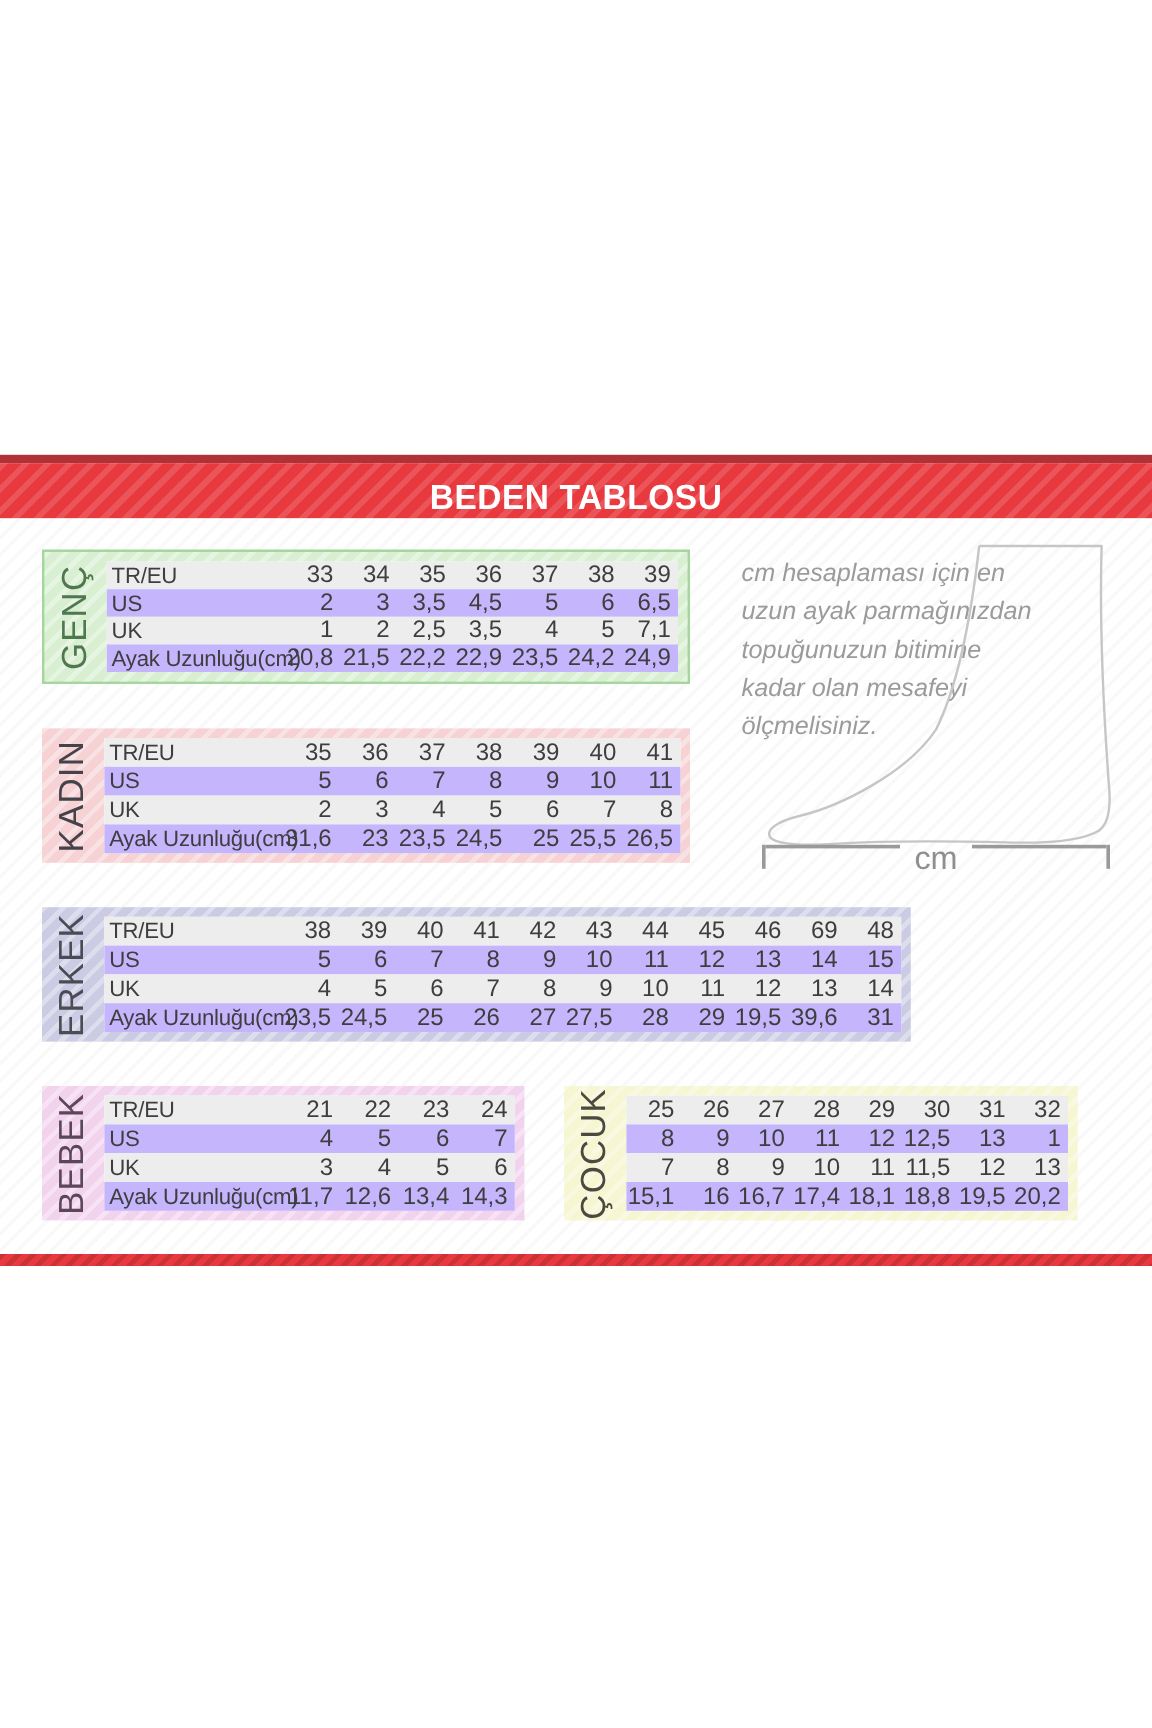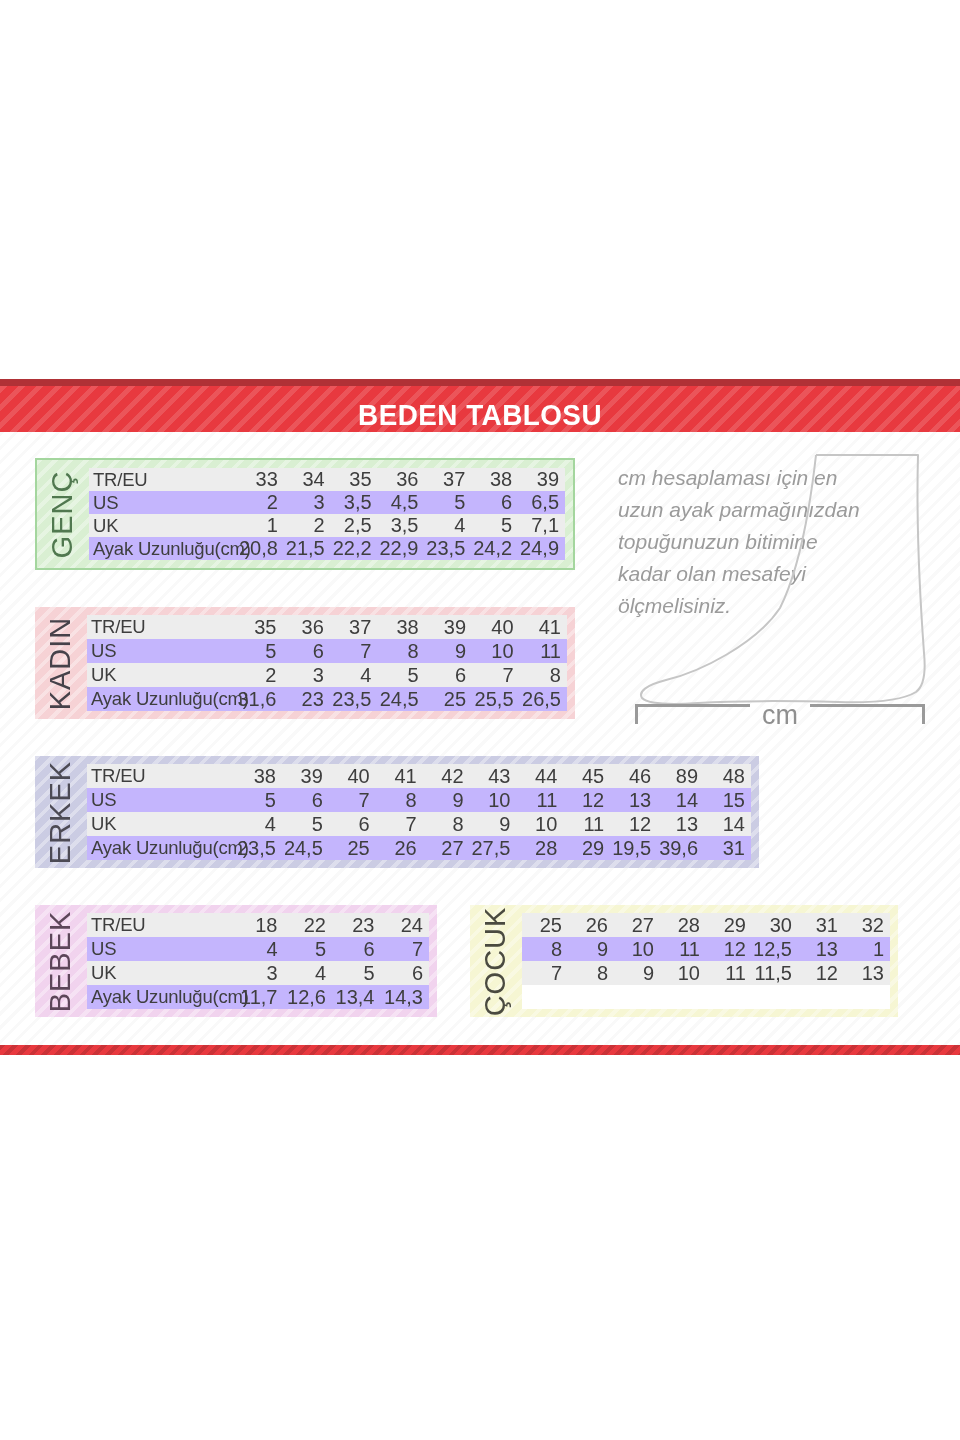--- a/index.html
+++ b/index.html
@@ -199,21 +199,21 @@
         <div class="tlabel">TR/EU</div>
         <div class="tcell">38</div>
         <div class="tcell">39</div>
         <div class="tcell">40</div>
         <div class="tcell">41</div>
         <div class="tcell">42</div>
         <div class="tcell">43</div>
         <div class="tcell">44</div>
         <div class="tcell">45</div>
         <div class="tcell">46</div>
-        <div class="tcell">89</div>
+        <div class="tcell">69</div>
         <div class="tcell">48</div>
       </div>
       <div class="trow">
         <div class="tlabel">US</div>
         <div class="tcell">5</div>
         <div class="tcell">6</div>
         <div class="tcell">7</div>
         <div class="tcell">8</div>
         <div class="tcell">9</div>
         <div class="tcell">10</div>
@@ -255,21 +255,21 @@
 </div>
 
 <div class="block" id="block-bebek" style="background: rgb(241, 211, 238);">
   <div class="frame-texture"></div>
   <div class="vlabel">
       <span style="color: rgb(92, 70, 89);">BEBEK</span>
     </div>
   <div class="ttable">
       <div class="trow alt">
         <div class="tlabel">TR/EU</div>
-        <div class="tcell">18</div>
+        <div class="tcell">21</div>
         <div class="tcell">22</div>
         <div class="tcell">23</div>
         <div class="tcell">24</div>
       </div>
       <div class="trow">
         <div class="tlabel">US</div>
         <div class="tcell">4</div>
         <div class="tcell">5</div>
         <div class="tcell">6</div>
         <div class="tcell">7</div>
@@ -319,20 +319,30 @@
       </div>
       <div class="trow alt">
         <div class="tcell">7</div>
         <div class="tcell">8</div>
         <div class="tcell">9</div>
         <div class="tcell">10</div>
         <div class="tcell">11</div>
         <div class="tcell">11,5</div>
         <div class="tcell">12</div>
         <div class="tcell">13</div>
+      </div>
+      <div class="trow">
+        <div class="tcell">15,1</div>
+        <div class="tcell">16</div>
+        <div class="tcell">16,7</div>
+        <div class="tcell">17,4</div>
+        <div class="tcell">18,1</div>
+        <div class="tcell">18,8</div>
+        <div class="tcell">19,5</div>
+        <div class="tcell">20,2</div>
       </div>
     </div>
 </div>
 
 <div class="info-text">cm hesaplaması için en
 uzun ayak parmağınızdan
 topuğunuzun bitimine
 kadar olan mesafeyi
 ölçmelisiniz.</div>
 

